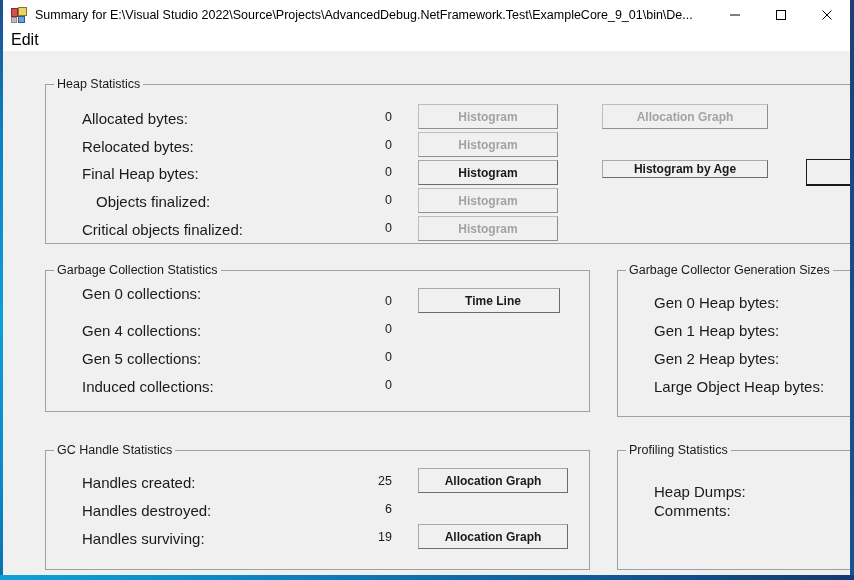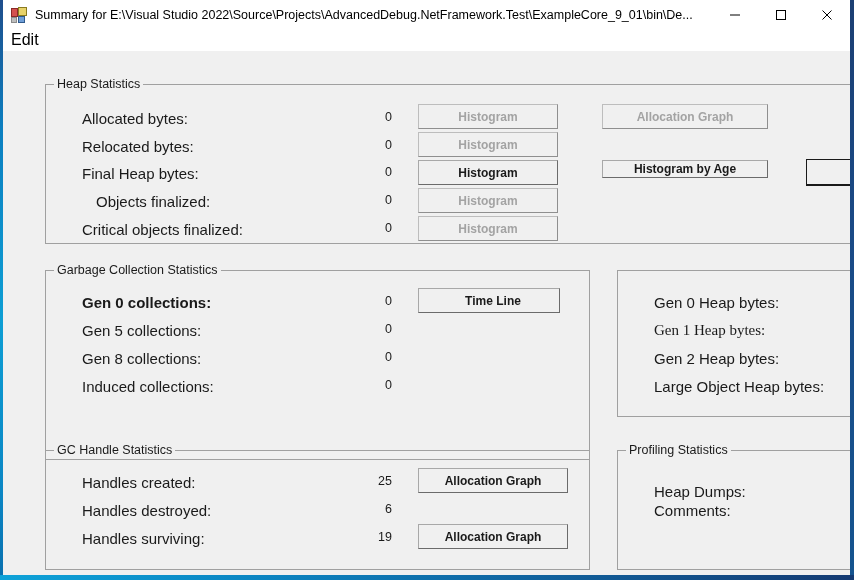--- a/index.html
+++ b/index.html
@@ -238,40 +238,41 @@
       <button class="btn disabled" style="left:372px; top:47px;  width:140px; height:25px;">Histogram</button>
       <button class="btn" style="left:372px; top:75px;  width:140px; height:25px;">Histogram</button>
       <button class="btn disabled" style="left:372px; top:103px; width:140px; height:25px;">Histogram</button>
       <button class="btn disabled" style="left:372px; top:131px; width:140px; height:25px;">Histogram</button>
 
       <button class="btn disabled" style="left:556px; top:19px;  width:166px; height:25px;">Allocation Graph</button>
       <button class="btn" style="left:556px; top:75px;  width:166px; height:18px;">Histogram by Age</button>
       <button class="btn default" style="left:760px; top:74px;  width:120px; height:27px;">Obj</button>
     </div>
 
-    <div class="groupbox" style="left:42px; top:219px; width:545px; height:190px;">
+    <div class="groupbox" style="left:42px; top:219px; width:545px; height:142px;">
       <span class="gb-title">Garbage Collection Statistics</span>
 
-      <span class="stat-label" style="left:36px; top:23px;font-weight:bold;">Gen 0 collections:</span>
+      <span class="stat-label" style="left:36px; top:14px;">Gen 0 collections:</span>
       <span class="stat-value" style="left:286px; top:23px; width:60px;">0</span>
-      <span class="stat-label" style="left:36px; top:51px;">Gen 5 collections:</span>
+      <span class="stat-label" style="left:36px; top:51px;">Gen 4 collections:</span>
       <span class="stat-value" style="left:286px; top:51px; width:60px;">0</span>
-      <span class="stat-label" style="left:36px; top:79px;">Gen 8 collections:</span>
+      <span class="stat-label" style="left:36px; top:79px;">Gen 5 collections:</span>
       <span class="stat-value" style="left:286px; top:79px; width:60px;">0</span>
       <span class="stat-label" style="left:36px; top:107px;">Induced collections:</span>
       <span class="stat-value" style="left:286px; top:107px; width:60px;">0</span>
 
       <button class="btn" style="left:372px; top:17px; width:142px; height:25px;padding-left:8px;">Time Line</button>
     </div>
 
     <div class="groupbox" style="left:614px; top:219px; width:290px; height:147px;">
+      <span class="gb-title">Garbage Collector Generation Sizes</span>
 
       <span class="stat-label" style="left:36px; top:23px;">Gen 0 Heap bytes:</span>
       <span class="stat-value" style="left:200px; top:23px; width:60px;"></span>
-      <span class="stat-label" style="left:36px; top:51px;font-family:Liberation Serif, serif;">Gen 1 Heap bytes:</span>
+      <span class="stat-label" style="left:36px; top:51px;">Gen 1 Heap bytes:</span>
       <span class="stat-value" style="left:200px; top:51px; width:60px;"></span>
       <span class="stat-label" style="left:36px; top:79px;">Gen 2 Heap bytes:</span>
       <span class="stat-value" style="left:200px; top:79px; width:60px;"></span>
       <span class="stat-label" style="left:36px; top:107px;">Large Object Heap bytes:</span>
       <span class="stat-value" style="left:200px; top:107px; width:60px;"></span>
     </div>
 
     <div class="groupbox" style="left:42px; top:399px; width:545px; height:120px;">
       <span class="gb-title">GC Handle Statistics</span>
 

